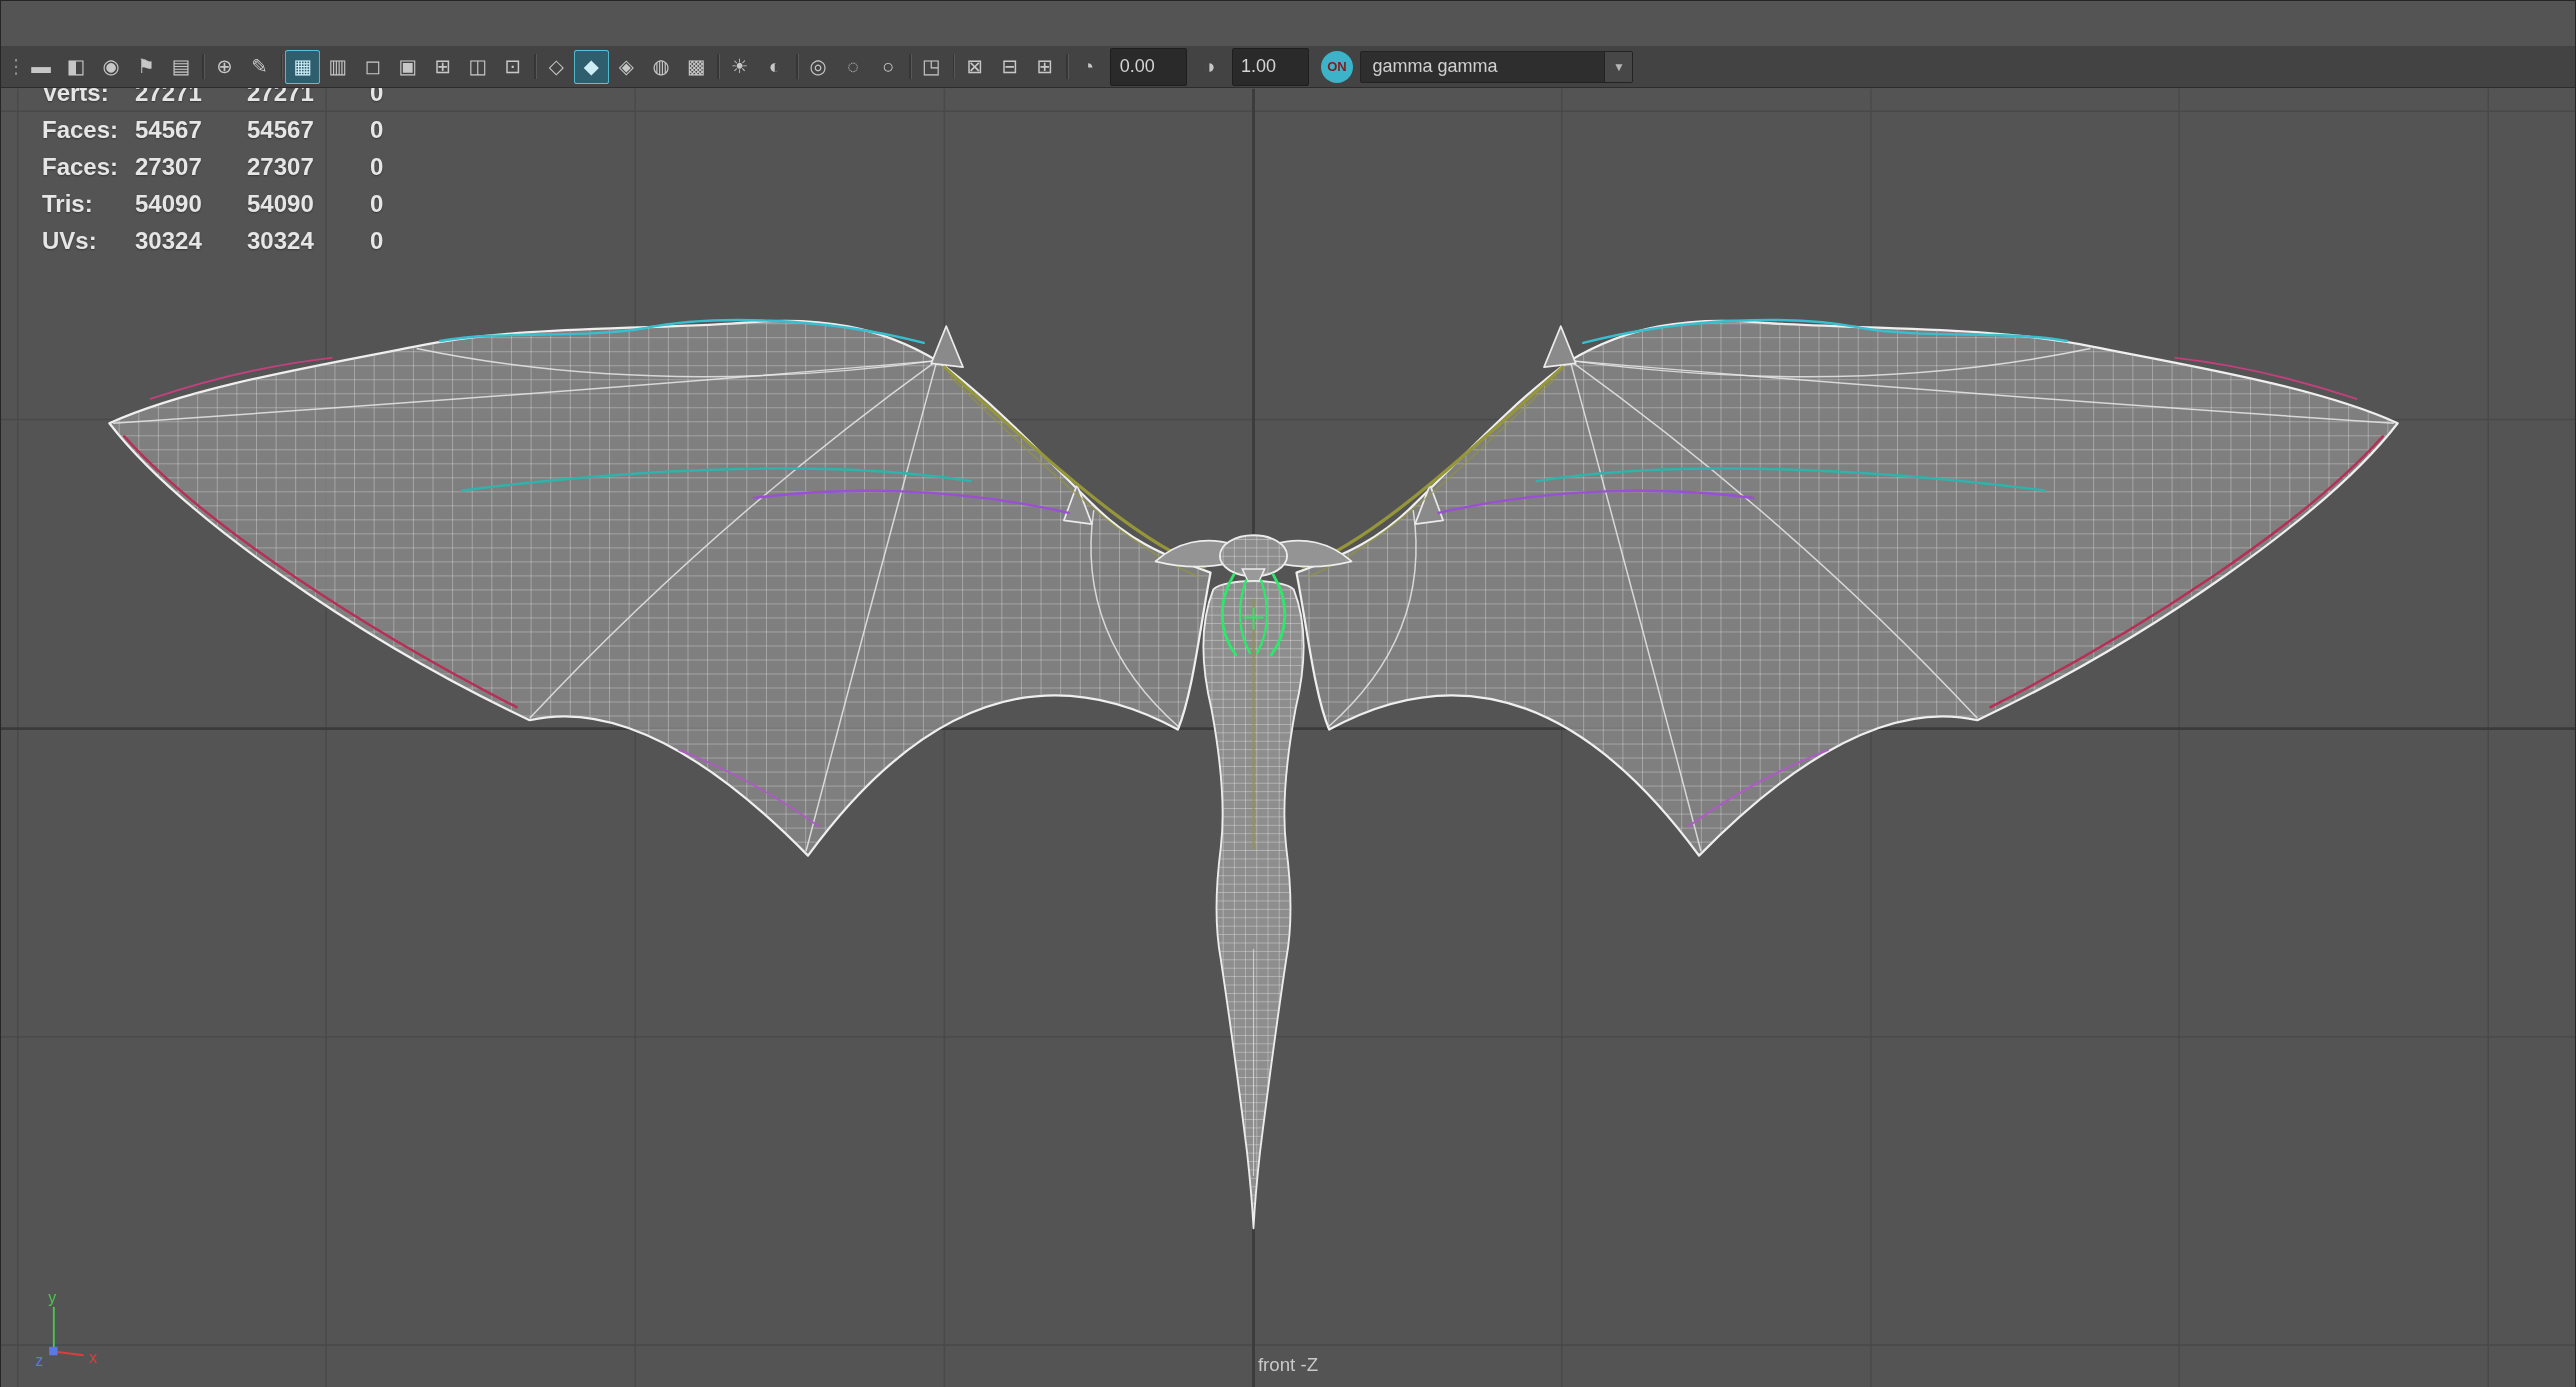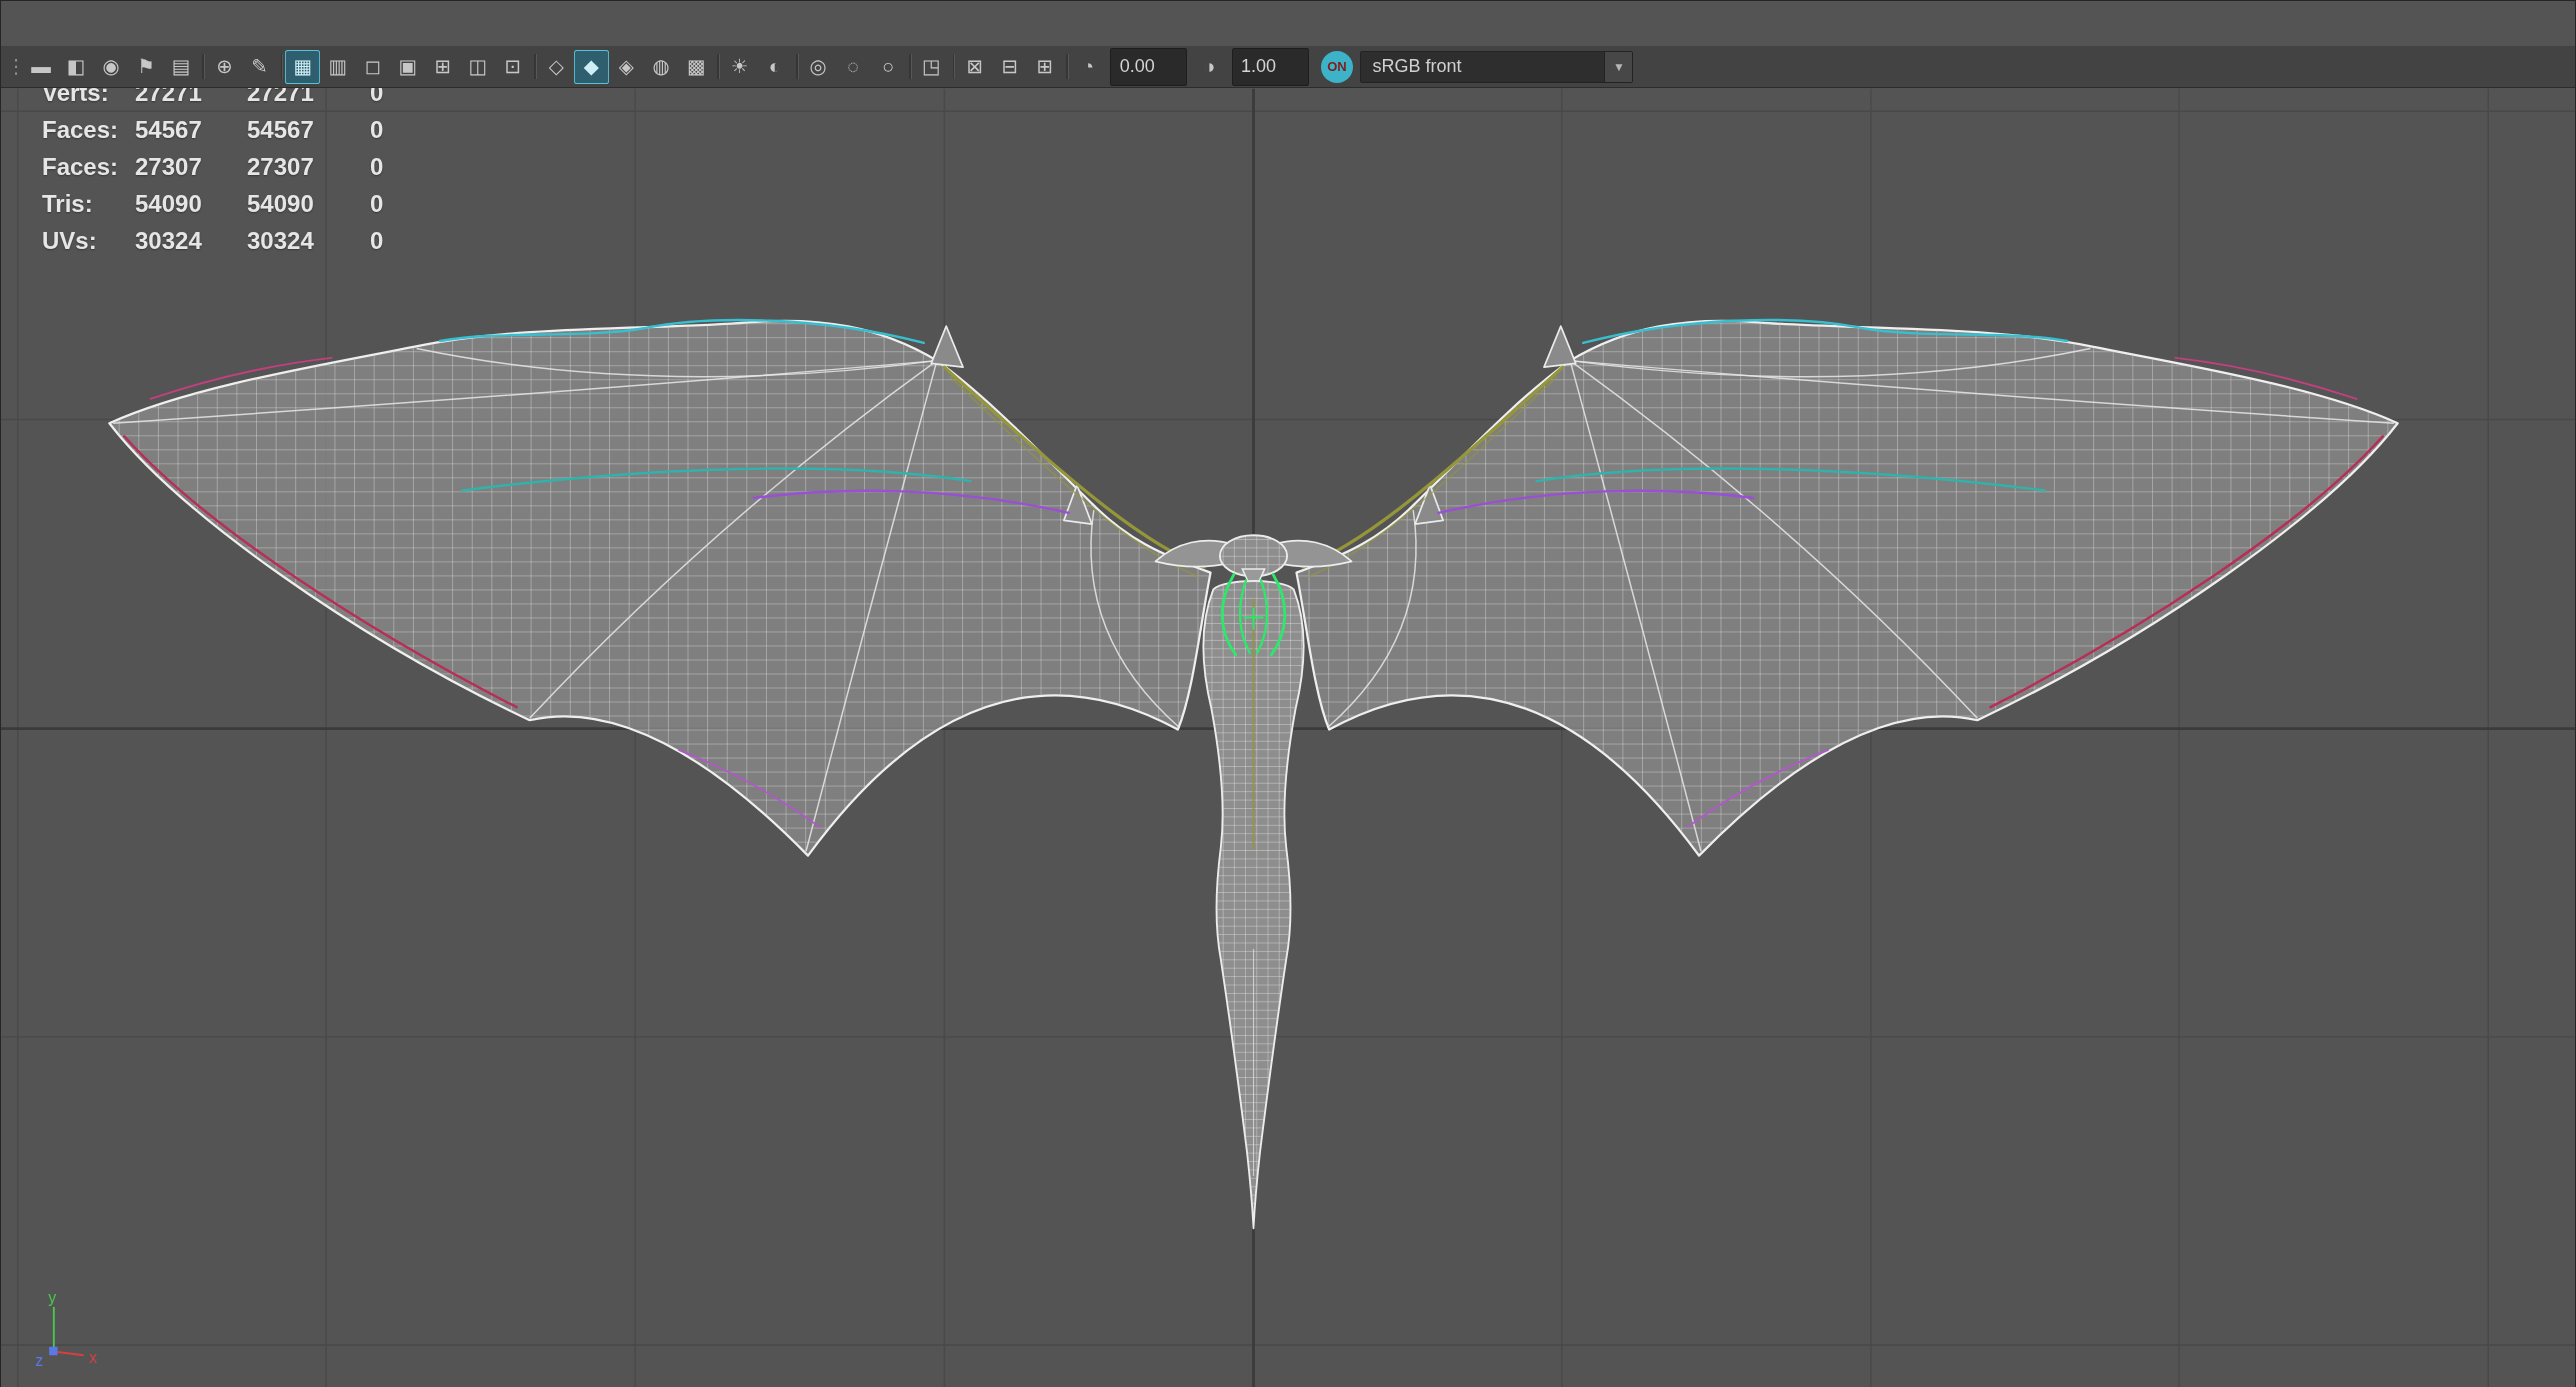--- a/index.html
+++ b/index.html
@@ -264,21 +264,21 @@
     <span class="tb-icon">
       <span class="glyph">◔</span>
     </span>
     <div class="tb-field">0.00</div>
     <span class="tb-icon">
       <span class="glyph">◑</span>
     </span>
     <div class="tb-field">1.00</div>
     <div class="tb-on">ON</div>
     <div class="tb-dropdown">
-      <span>sRGB front</span>
+      <span>gamma gamma</span>
       <span class="dd-arrow">▼</span>
     </div>
   </div>
 
   <div id="hud">
 
   <div class="hud-row">
         <span class="hud-label">Verts:</span>
         <span class="hud-val c1">27271</span>
         <span class="hud-val c2">27271</span>
@@ -303,20 +303,21 @@
         <span class="hud-val c3">0</span>
       </div>
       <div class="hud-row">
         <span class="hud-label">UVs:</span>
         <span class="hud-val c1">30324</span>
         <span class="hud-val c2">30324</span>
         <span class="hud-val c3">0</span>
       </div>
     </div>
 
+  <div id="view-label">front -Z</div>
 
   <svg id="axis-triad" width="90" height="80" viewBox="0 0 96 86">
     <line x1="22" y1="64" x2="22" y2="16" stroke="#49c84d" stroke-width="2"></line>
     <text x="16" y="12" fill="#49c84d" font-size="17">y</text>
     <line x1="22" y1="64" x2="54" y2="68" stroke="#d84040" stroke-width="2"></line>
     <text x="60" y="76" fill="#d84040" font-size="17">x</text>
     <rect x="17" y="59" width="9" height="9" fill="#5a78e8"></rect>
     <text x="2" y="80" fill="#5a78e8" font-size="17">z</text>
   </svg>
 

